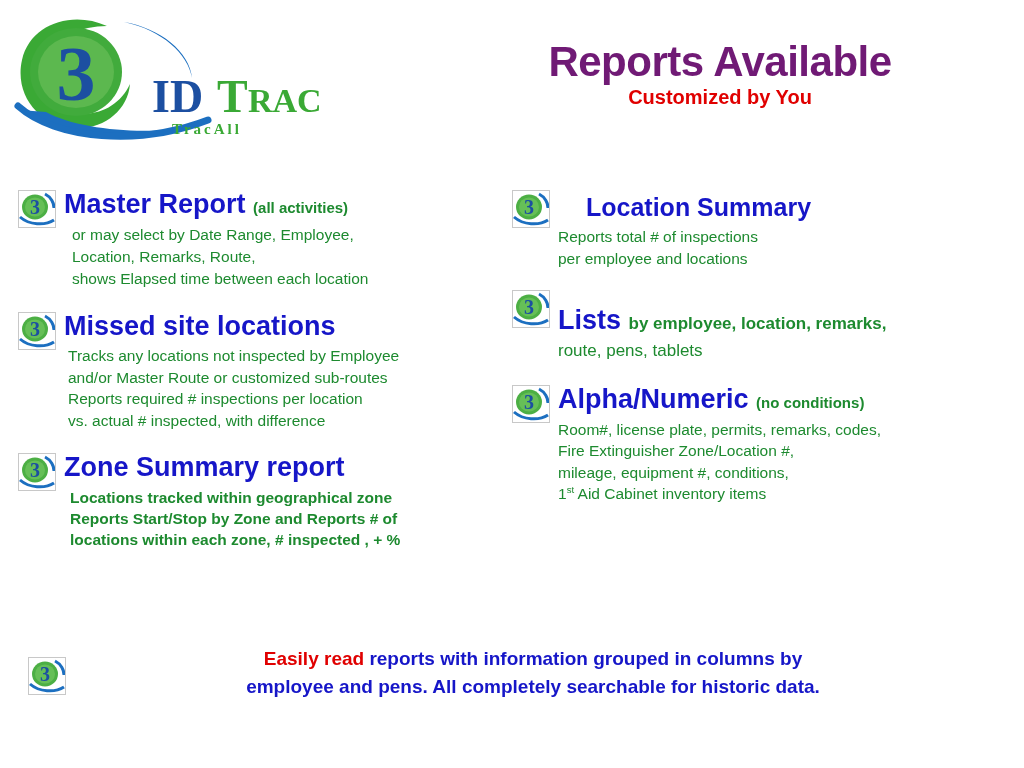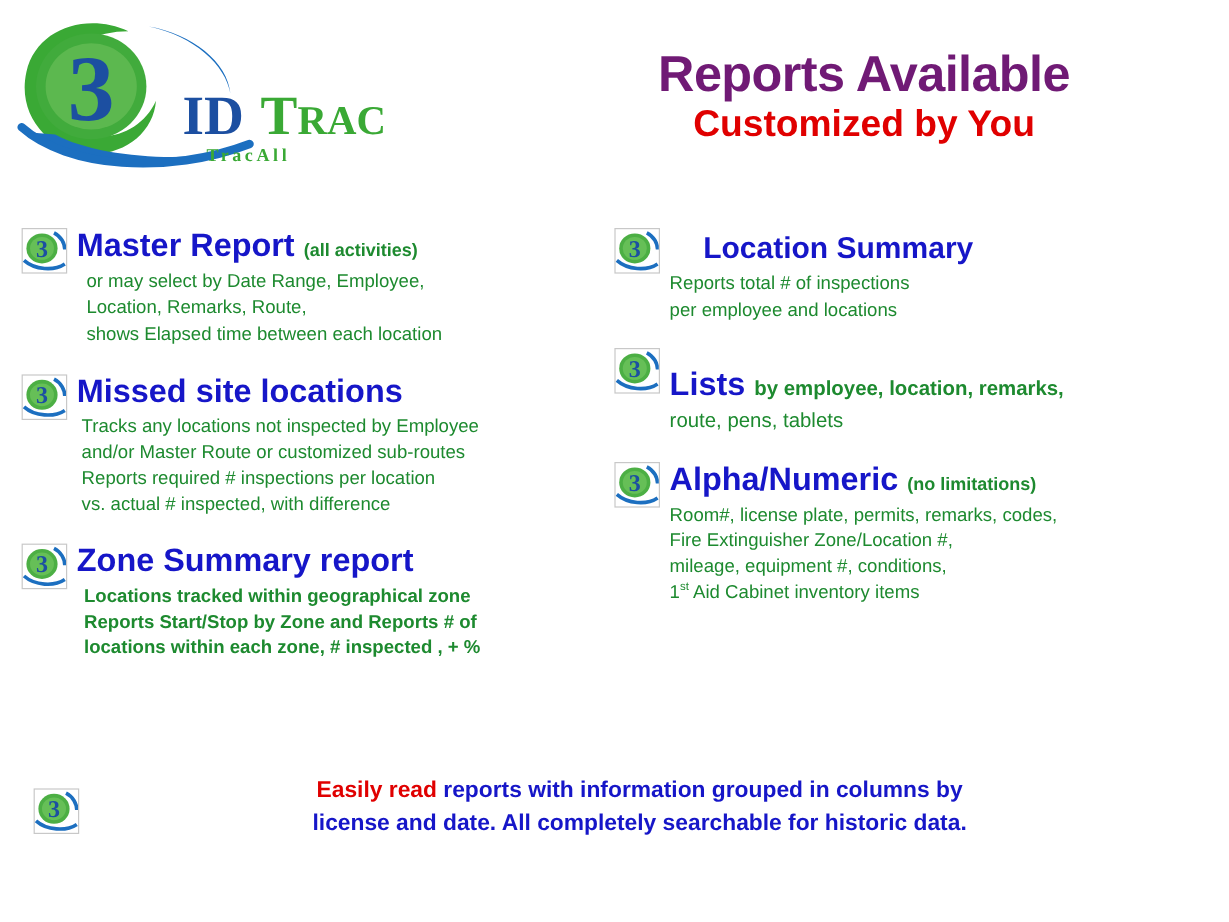--- a/index.html
+++ b/index.html
@@ -34,21 +34,21 @@
     text-align: center;
   }
   .title-main {
     font-size: 42px;
     font-weight: bold;
     color: #701a75;
     line-height: 1.05;
     letter-spacing: -0.5px;
   }
   .title-sub {
-    font-size: 31px;
+    font-size: 20px;
     font-weight: bold;
     color: #e00000;
     line-height: 1.1;
     margin-top: 2px;
   }
 
   
   .icon-badge {
     width: 38px;
     height: 38px;
@@ -280,21 +280,21 @@
         <ellipse cx="16" cy="16" rx="13" ry="12.5" fill="#4caf44"></ellipse>
         <ellipse cx="16" cy="16" rx="10" ry="9.5" fill="#66bf57"></ellipse>
         <text x="16" y="23" font-family="'Liberation Serif', serif" font-size="20" font-weight="bold" fill="#1c4fa1" text-anchor="middle">3</text>
         <path d="M1 26 C10 34 26 35 35 29" stroke="#1c6fc0" stroke-width="3" fill="none"></path>
         <path d="M26 3 C32 6 35 12 35 17" stroke="#1c6fc0" stroke-width="3" fill="none"></path>
       </svg>
     </div>
     <div class="entry-body">
       <div class="head big alpha-head">
         <span>Alpha/Numeric</span>
-        <span class="head-note">(no limitations)</span>
+        <span class="head-note">(no conditions)</span>
       </div>
       <div class="desc tight">
         <div>Room#, license plate, permits, remarks, codes,</div>
         <div>Fire Extinguisher Zone/Location #,</div>
         <div>mileage, equipment #, conditions,</div>
         <div>1<sup>st</sup> Aid Cabinet inventory items</div>
       </div>
     </div>
   </div>
 </div>
@@ -308,15 +308,15 @@
         <text x="16" y="23" font-family="'Liberation Serif', serif" font-size="20" font-weight="bold" fill="#1c4fa1" text-anchor="middle">3</text>
         <path d="M1 26 C10 34 26 35 35 29" stroke="#1c6fc0" stroke-width="3" fill="none"></path>
         <path d="M26 3 C32 6 35 12 35 17" stroke="#1c6fc0" stroke-width="3" fill="none"></path>
       </svg>
     </div>
   </div>
   <div class="footer-text">
     <div>
       <span class="em">Easily read</span><span> reports with information grouped in columns by</span>
     </div>
-    <div>license and date. All completely searchable for historic data.</div>
+    <div>employee and pens. All completely searchable for historic data.</div>
   </div>
 </div>
 
 </body></html>

